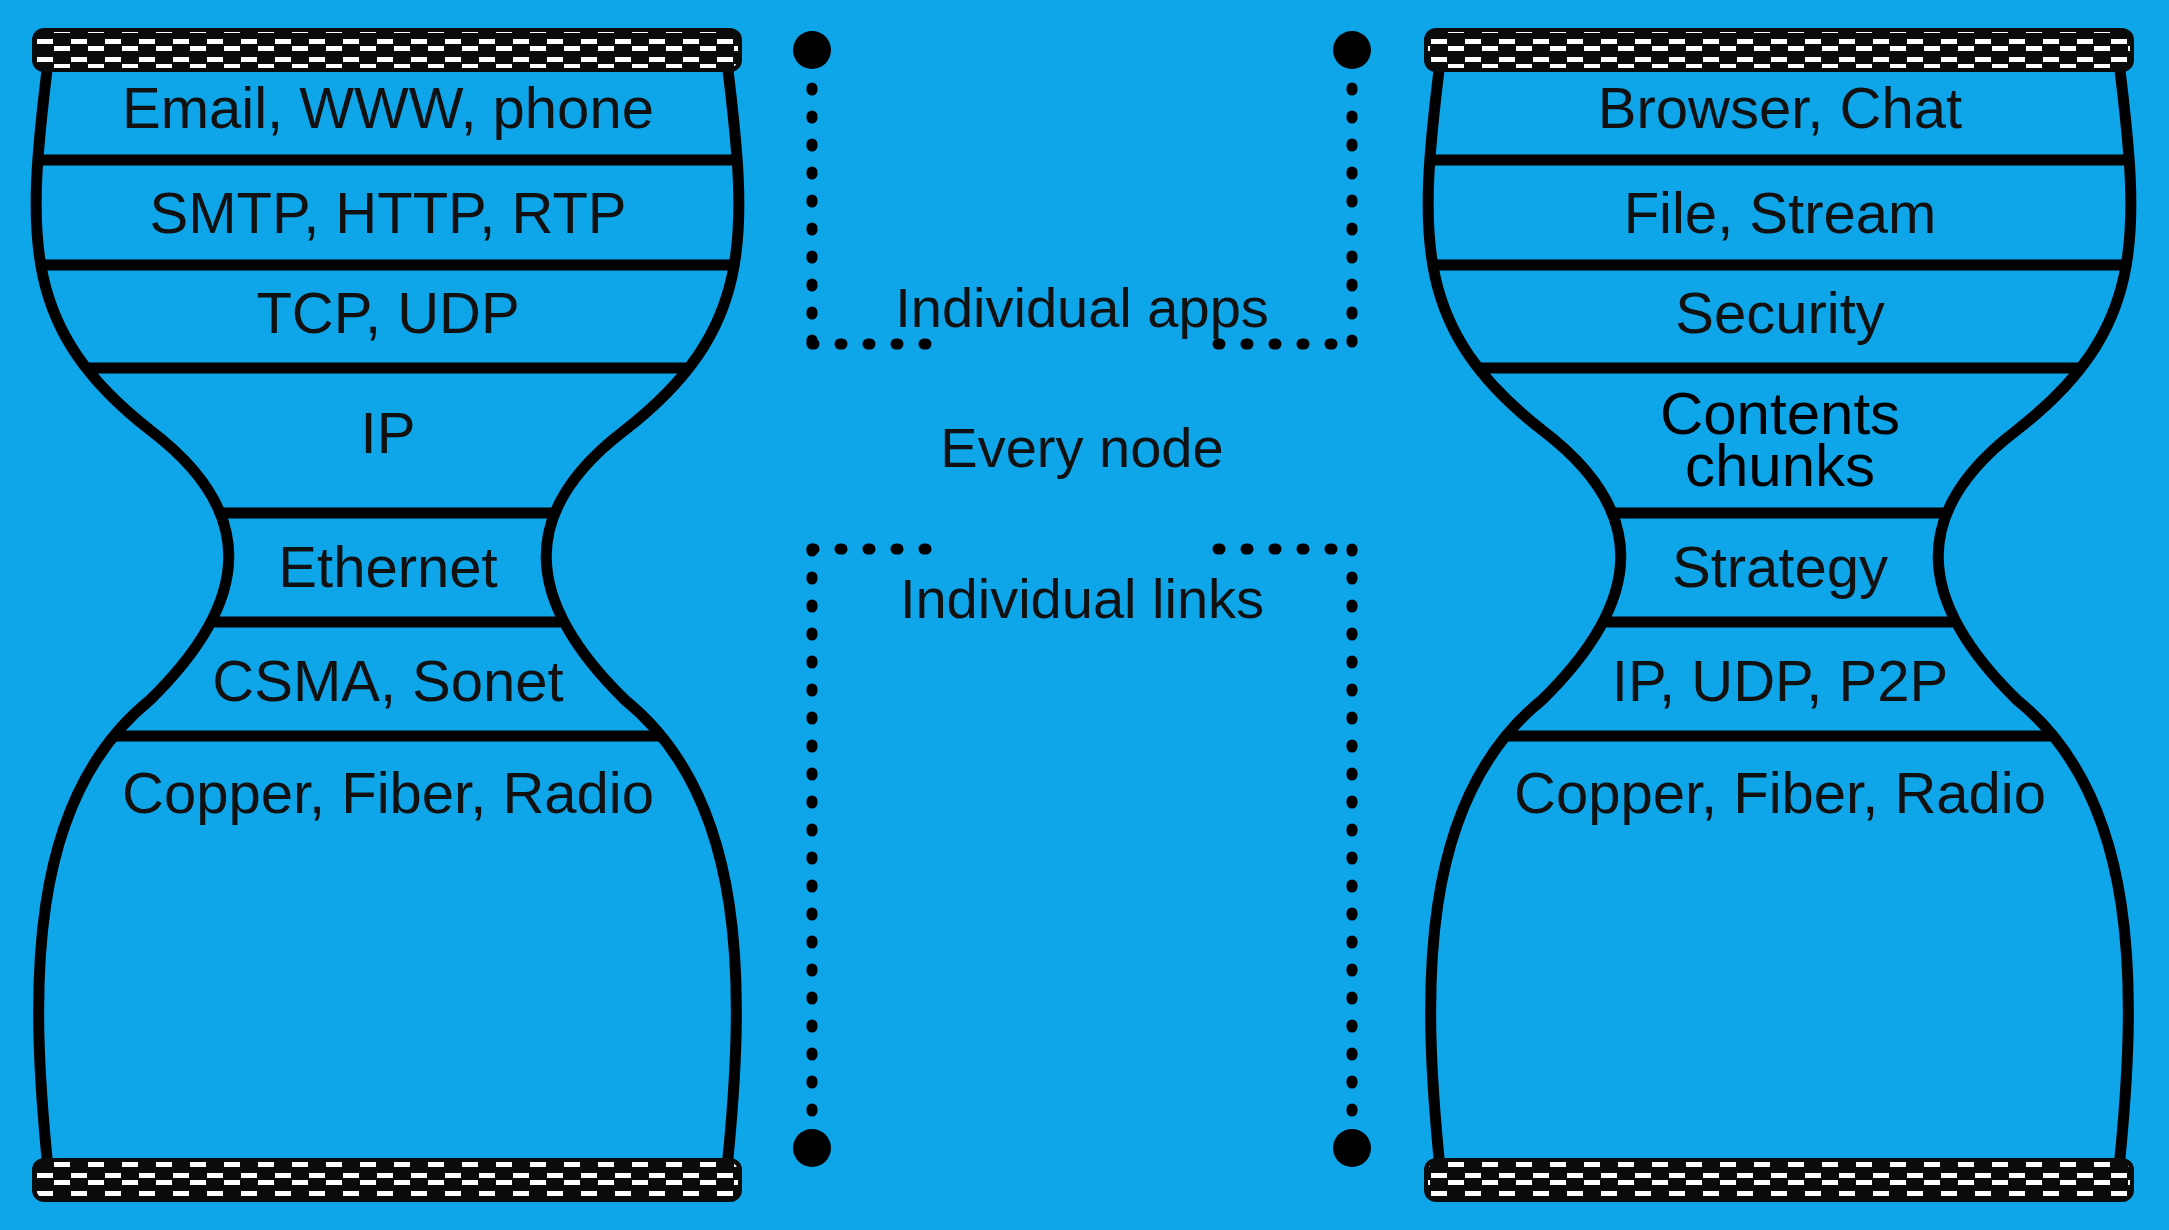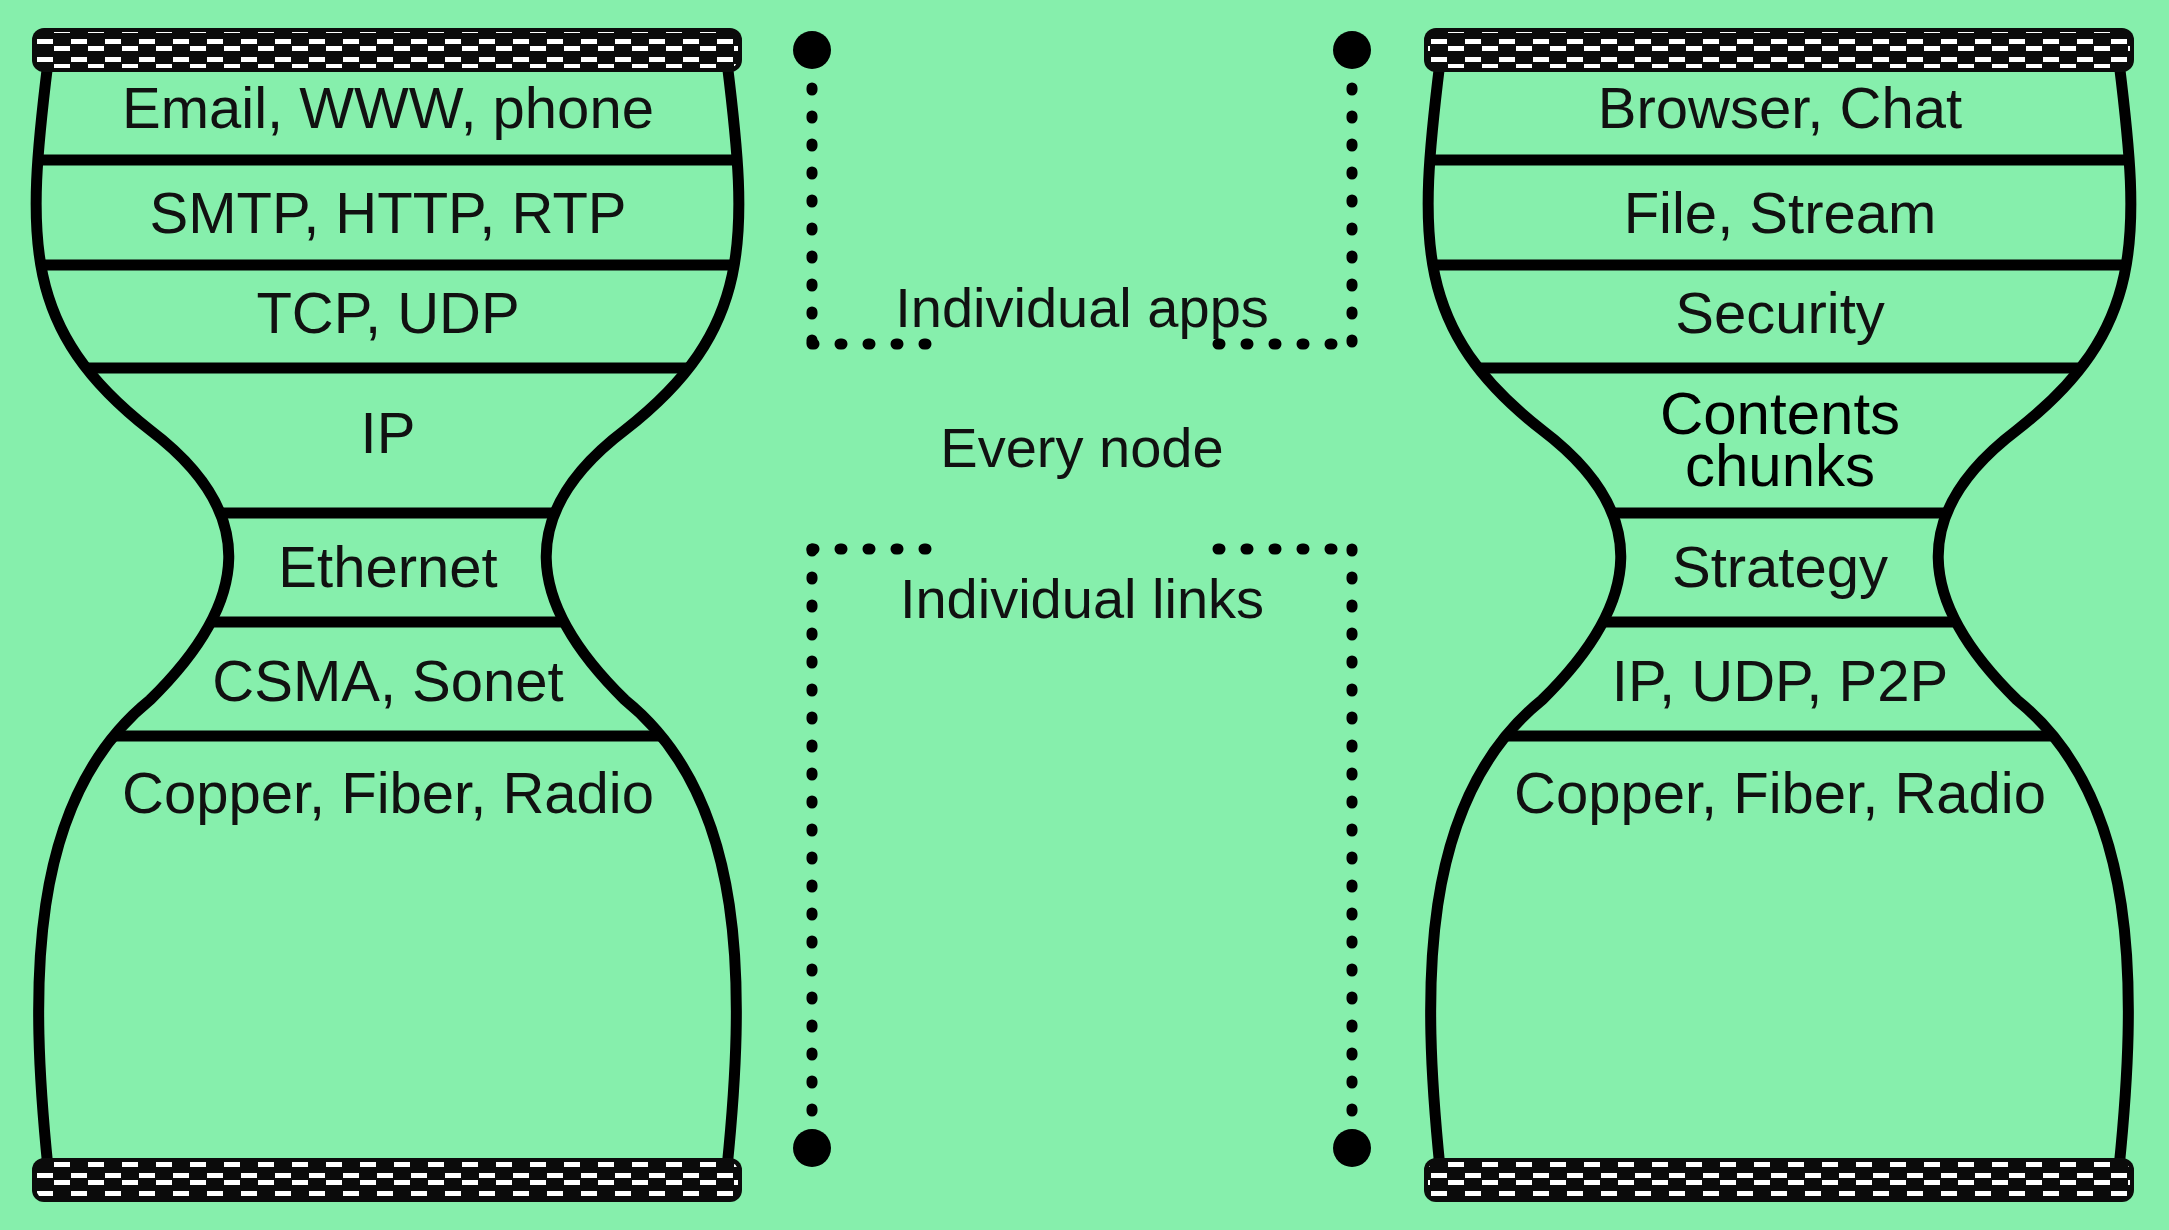--- a/index.html
+++ b/index.html
@@ -11,21 +11,21 @@
   body {
     width: 2169px;
     height: 1230px;
     overflow: hidden;
     font-family: "Liberation Sans", sans-serif;
   }
   #stage {
     position: relative;
     width: 2169px;
     height: 1230px;
-    background: #86efac;
+    background: #0ea5e9;
   }
   svg.diagram {
     position: absolute;
     left: 0;
     top: 0;
     width: 2169px;
     height: 1230px;
     display: block;
   }
   .layer-label {

